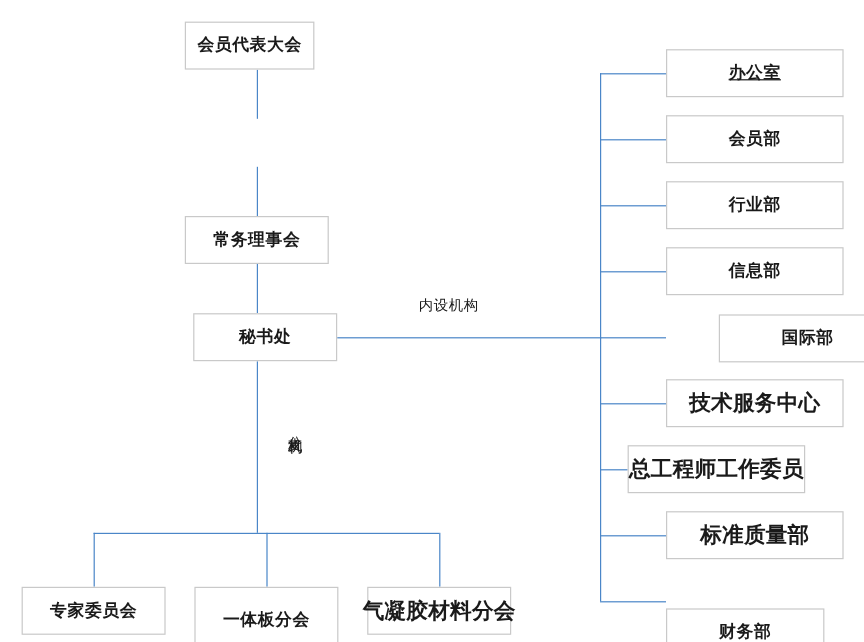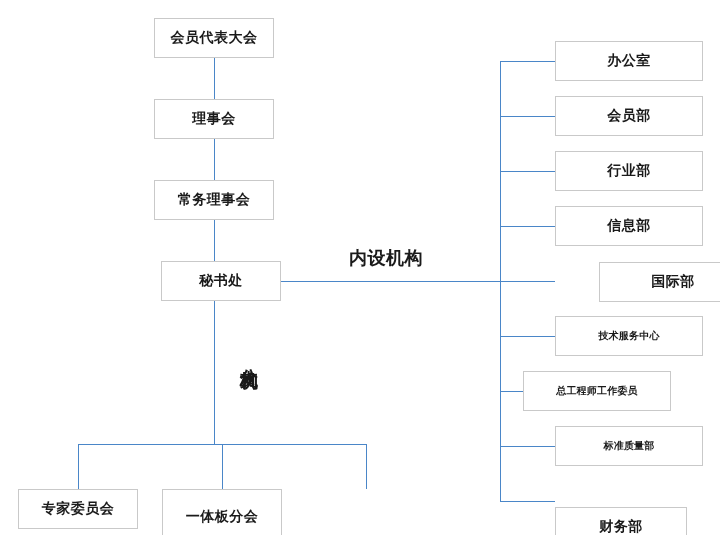--- a/index.html
+++ b/index.html
@@ -26,40 +26,40 @@
     align-items: center;
     justify-content: center;
     font-size: 14px;
     font-weight: bold;
     color: #1a1a1a;
     letter-spacing: 0.5px;
     white-space: nowrap;
     z-index: 3;
   }
   .node.small {
-    font-size: 10px;
+    font-size: 18px;
     letter-spacing: 0.2px;
   }
   
   .conn-v {
     position: absolute;
     width: 1px;
     background: #4a86c8;
     z-index: 1;
   }
   .conn-h {
     position: absolute;
     height: 1px;
     background: #4a86c8;
     z-index: 1;
   }
   .edge-label {
     position: absolute;
-    font-size: 18px;
-    font-weight: bold;
+    font-size: 12px;
+    font-weight: normal;
     color: #1a1a1a;
     background: #ffffff;
     white-space: nowrap;
     z-index: 2;
     letter-spacing: 0.5px;
   }
   .edge-label.vertical {
     writing-mode: vertical-rl;
     text-orientation: upright;
     letter-spacing: 1px;
@@ -70,53 +70,53 @@
 </head>
 <body>
 
 <div id="org-chart">
 
   <div class="conn-v" style="left:214px; top:58px; height:41px;"></div>
   <div class="conn-v" style="left:214px; top:139px; height:41px;"></div>
   <div class="conn-v" style="left:214px; top:220px; height:41px;"></div>
   <div class="conn-v" style="left:214px; top:301px; height:143px;"></div>
 
-  <div class="node" style="left:154px; top:18px; width:120px; height:40px;">会员代表大会</div>
-  <div class="node" style="left:154px; top:99px; width:120px; height:40px;">理事会</div>
+  <div class="node" style="left:154px; top:18px; width:108px; height:40px;">会员代表大会</div>
   <div class="node" style="left:154px; top:180px; width:120px; height:40px;">常务理事会</div>
   <div class="node" style="left:161px; top:261px; width:120px; height:40px;">秘书处</div>
 
   <div class="conn-h" style="left:274px; top:281px; width:227px;"></div>
 
   <div class="conn-v" style="left:500px; top:61px; width:1px; height:440px;"></div>
 
   <div class="conn-h" style="left:500px; top:61px; width:55px;"></div>
   <div class="conn-h" style="left:500px; top:116px; width:55px;"></div>
   <div class="conn-h" style="left:500px; top:171px; width:55px;"></div>
   <div class="conn-h" style="left:500px; top:226px; width:55px;"></div>
   <div class="conn-h" style="left:500px; top:281px; width:55px;"></div>
   <div class="conn-h" style="left:500px; top:336px; width:55px;"></div>
   <div class="conn-h" style="left:500px; top:391px; width:55px;"></div>
   <div class="conn-h" style="left:500px; top:446px; width:55px;"></div>
   <div class="conn-h" style="left:500px; top:501px; width:55px;"></div>
 
-  <div class="node" style="left:555px; top:41px; width:148px; height:40px;">办公室</div>
+  <div class="node" style="left:555px; top:41px; width:148px; height:40px;text-decoration:underline;">办公室</div>
   <div class="node" style="left:555px; top:96px; width:148px; height:40px;">会员部</div>
   <div class="node" style="left:555px; top:151px; width:148px; height:40px;">行业部</div>
   <div class="node" style="left:555px; top:206px; width:148px; height:40px;">信息部</div>
   <div class="node" style="left:555px; top:262px; width:148px; height:40px;margin-left:44px;">国际部</div>
   <div class="node small" style="left:555px; top:316px; width:148px; height:40px;">技术服务中心</div>
   <div class="node small" style="left:523px; top:371px; width:148px; height:40px;">总工程师工作委员</div>
   <div class="node small" style="left:555px; top:426px; width:148px; height:40px;">标准质量部</div>
   <div class="node" style="left:555px; top:479px; width:132px; height:40px;margin-top:28px;">财务部</div>
 
   <div class="conn-h" style="left:78px; top:444px; width:288px;"></div>
   <div class="conn-v" style="left:78px; top:444px; height:45px;"></div>
   <div class="conn-v" style="left:222px; top:444px; height:45px;"></div>
   <div class="conn-v" style="left:366px; top:444px; height:45px;"></div>
 
   <div class="node" style="left:18px; top:489px; width:120px; height:40px;">专家委员会</div>
   <div class="node" style="left:162px; top:489px; width:120px; height:56px;">一体板分会</div>
+  <div class="node small" style="left:306px; top:489px; width:120px; height:40px;">气凝胶材料分会</div>
 
   <div class="edge-label" style="left:343px; top:246px; padding:0 6px;">内设机构</div>
   <div class="edge-label vertical" style="left:240px; top:350px; padding:4px 0;">分支机构</div>
 
 </div>
 
 </body></html>

